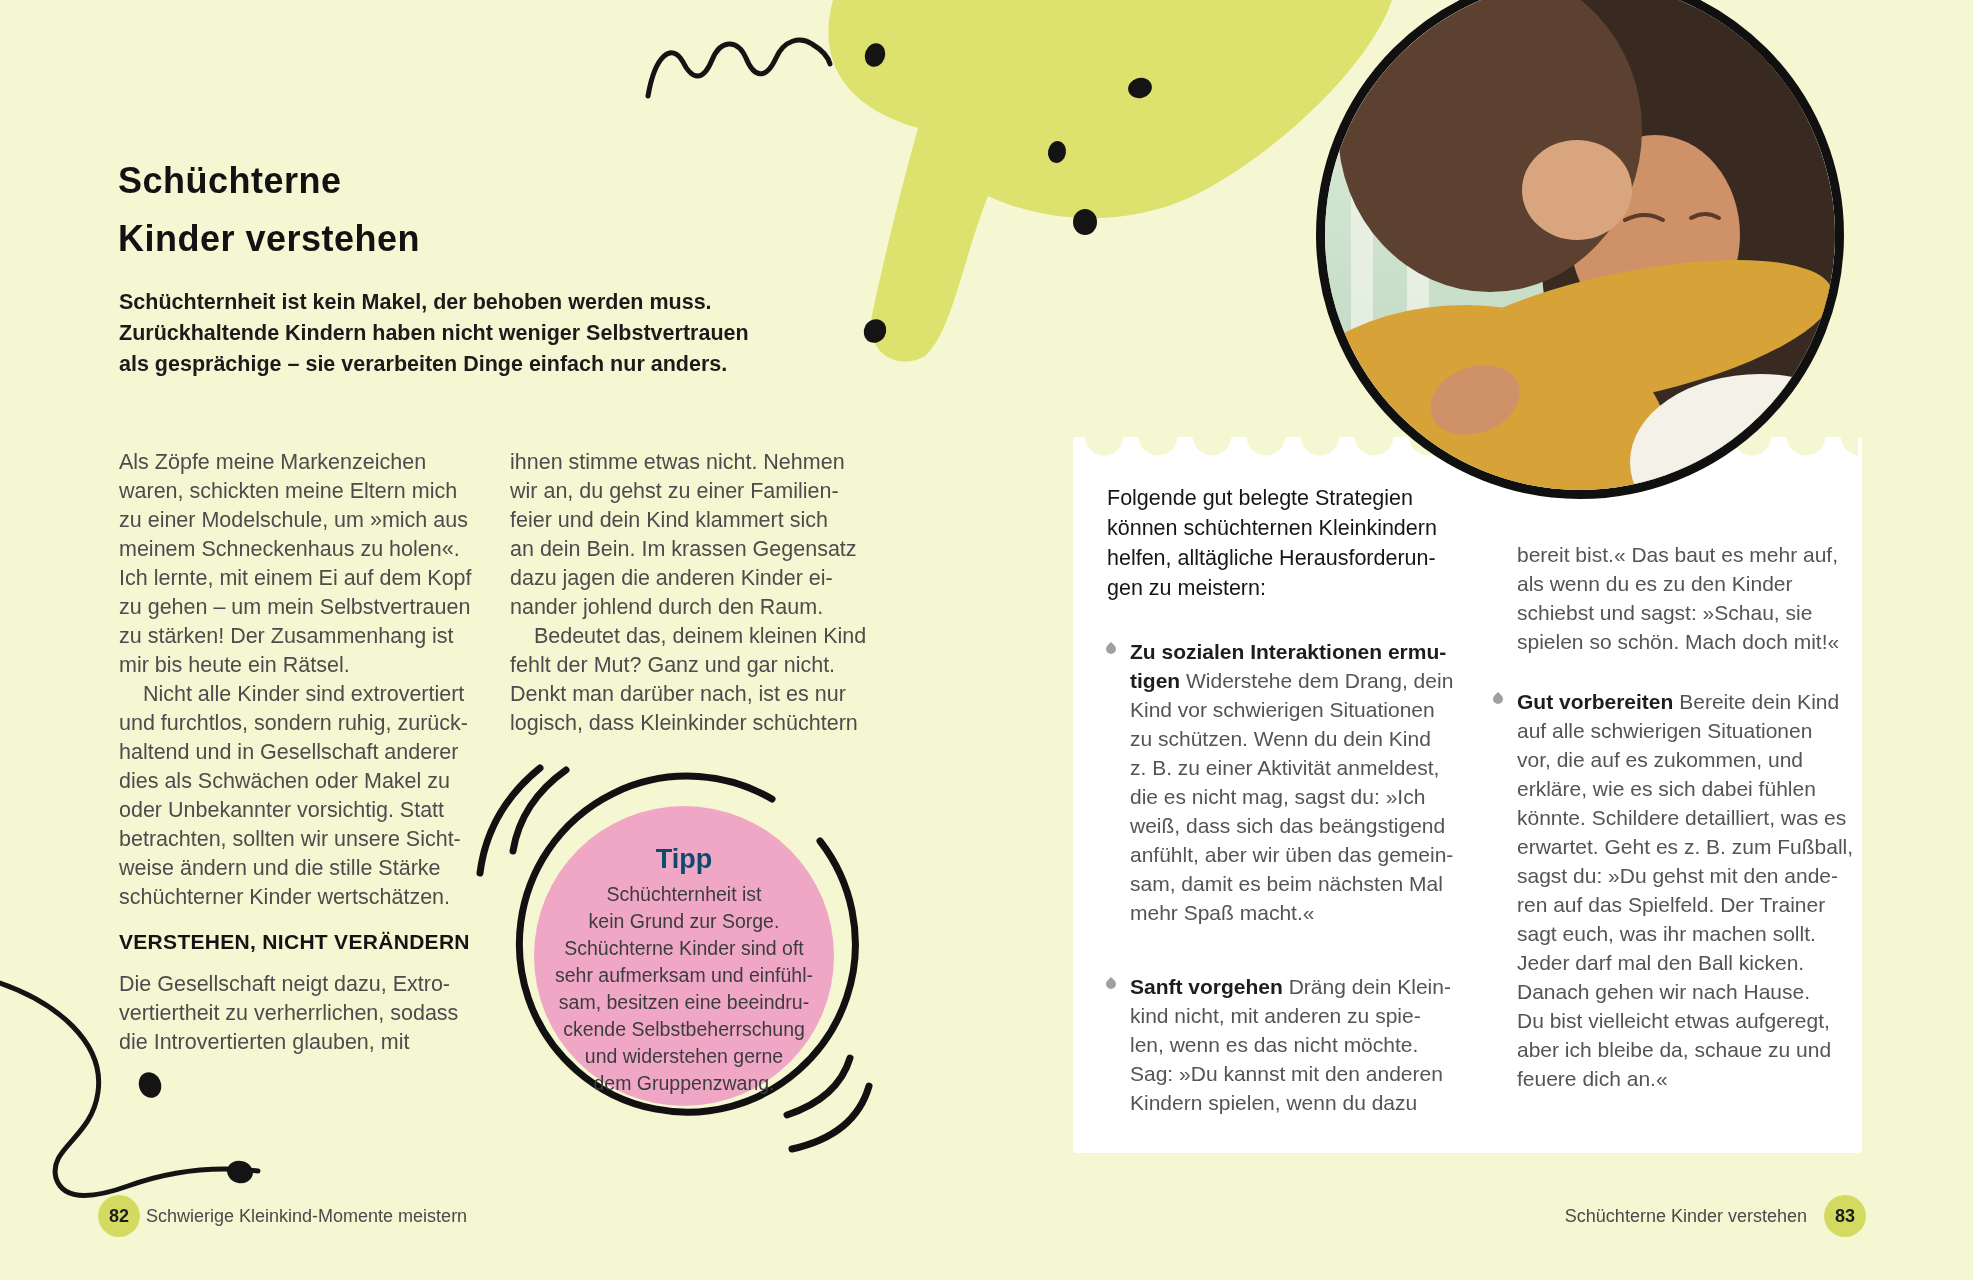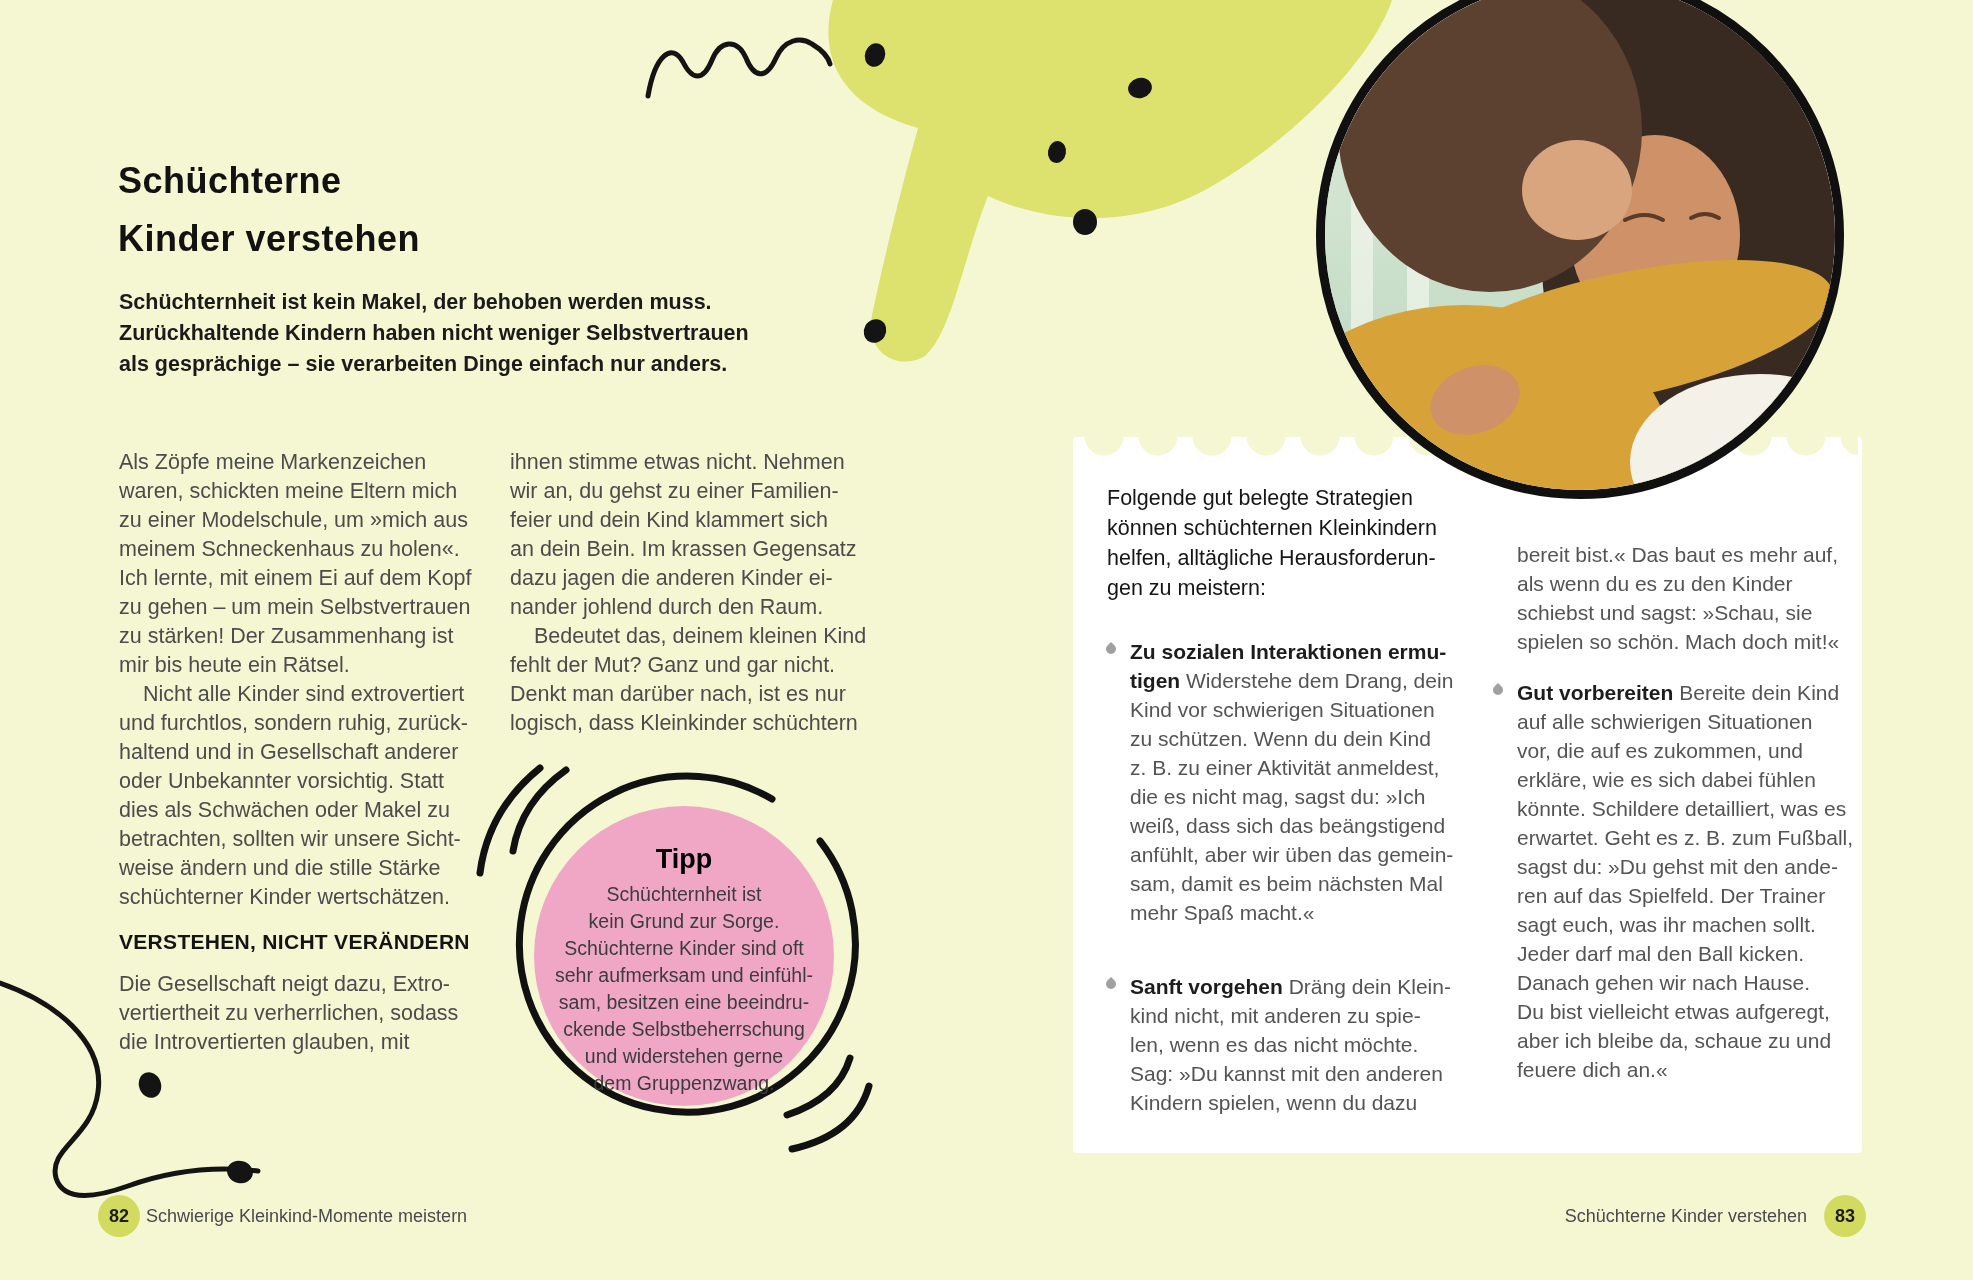--- a/index.html
+++ b/index.html
@@ -14,37 +14,37 @@
   .intro{position:absolute;left:119px;top:287px;z-index:4;font-size:21.5px;line-height:31px;
          font-weight:700;color:#1b1b1b;}
   .col{position:absolute;z-index:4;font-size:21.5px;line-height:29px;font-weight:400;margin-top:16px;}
   .col1{left:119px;top:432px;width:380px;}
   .col2{left:510px;top:432px;width:380px;}
   .subhead{font-weight:700;color:#141414;margin:15px 0 14px 0;font-size:21px;letter-spacing:.3px;}
 
   .tip-wrap{position:absolute;left:420px;top:700px;width:540px;height:500px;z-index:5;}
   .tip-circle{position:absolute;left:114px;top:106px;width:300px;height:300px;border-radius:50%;
               background:#f0a7c6;text-align:center;z-index:2;}
-  .tip-title{margin-top:38px;font-size:27px;font-weight:800;color:#000000;}
+  .tip-title{margin-top:38px;font-size:27px;font-weight:800;color:#0c4a6e;}
   .tip-body{margin-top:6px;font-size:19.5px;line-height:27px;color:#3c3c3c;}
   .tip-svg{position:absolute;left:0;top:0;z-index:1;}
 
   .sbox{position:absolute;left:1073px;top:437px;width:789px;height:716px;background:#ffffff;
         z-index:2;border-radius:4px;}
   .scallops{position:absolute;top:-1px;left:4px;right:4px;height:21px;
         background-image:radial-gradient(circle at 27px 0px,#f5f7d3 19px,rgba(245,247,211,0) 20px);
         background-size:54px 21px;background-repeat:repeat-x;}
   .sbox-heading{position:absolute;left:34px;top:46px;width:400px;font-size:21.5px;line-height:30px;
         font-weight:400;color:#161616;}
   .bcol{position:absolute;font-size:21px;line-height:29px;color:#545454;}
   .bcol1{left:57px;top:200px;width:390px;}
   .bcol2{left:444px;top:103px;width:352px;}
   .bullet{position:relative;}
   .b-gap1{margin-top:45px;}
-  .b-gap2{margin-top:22px;}
+  .b-gap2{margin-top:31px;}
   .drop{position:absolute;left:-24px;top:7px;width:10px;height:10px;background:#a0a0a0;
         border-radius:0 50% 50% 50%;transform:rotate(45deg);}
 
   .photo{position:absolute;left:1316px;top:-29px;width:528px;height:528px;z-index:6;
          border-radius:50%;border:9px solid #101010;overflow:hidden;background:#cfe0cd;box-sizing:border-box;}
 
   .footer{position:absolute;z-index:4;font-size:18px;color:#4a4a4a;}
   .fcircle{width:42px;height:42px;border-radius:50%;background:#d3da60;display:flex;
            align-items:center;justify-content:center;font-size:18px;font-weight:700;color:#1c1c1c;}
   .footer-left{left:98px;top:1195px;display:flex;align-items:center;gap:6px;}
@@ -87,22 +87,22 @@
         <div class="ln">waren, schickten meine Eltern mich</div>
         <div class="ln">zu einer Modelschule, um »mich aus</div>
         <div class="ln">meinem Schneckenhaus zu holen«.</div>
         <div class="ln">Ich lernte, mit einem Ei auf dem Kopf</div>
         <div class="ln">zu gehen – um mein Selbstvertrauen</div>
         <div class="ln">zu stärken! Der Zusammenhang ist</div>
         <div class="ln">mir bis heute ein Rätsel.</div>
         <div class="ln">    Nicht alle Kinder sind extrovertiert</div>
         <div class="ln">und furchtlos, sondern ruhig, zurück-</div>
         <div class="ln">haltend und in Gesellschaft anderer</div>
+        <div class="ln">dies als Schwächen oder Makel zu</div>
         <div class="ln">oder Unbekannter vorsichtig. Statt</div>
-        <div class="ln">dies als Schwächen oder Makel zu</div>
         <div class="ln">betrachten, sollten wir unsere Sicht-</div>
         <div class="ln">weise ändern und die stille Stärke</div>
         <div class="ln">schüchterner Kinder wertschätzen.</div>
       </div>
     <div class="subhead">VERSTEHEN, NICHT VERÄNDERN</div>
     <div>
         <div class="ln">Die Gesellschaft neigt dazu, Extro-</div>
         <div class="ln">vertiertheit zu verherrlichen, sodass</div>
         <div class="ln">die Introvertierten glauben, mit</div>
       </div>

